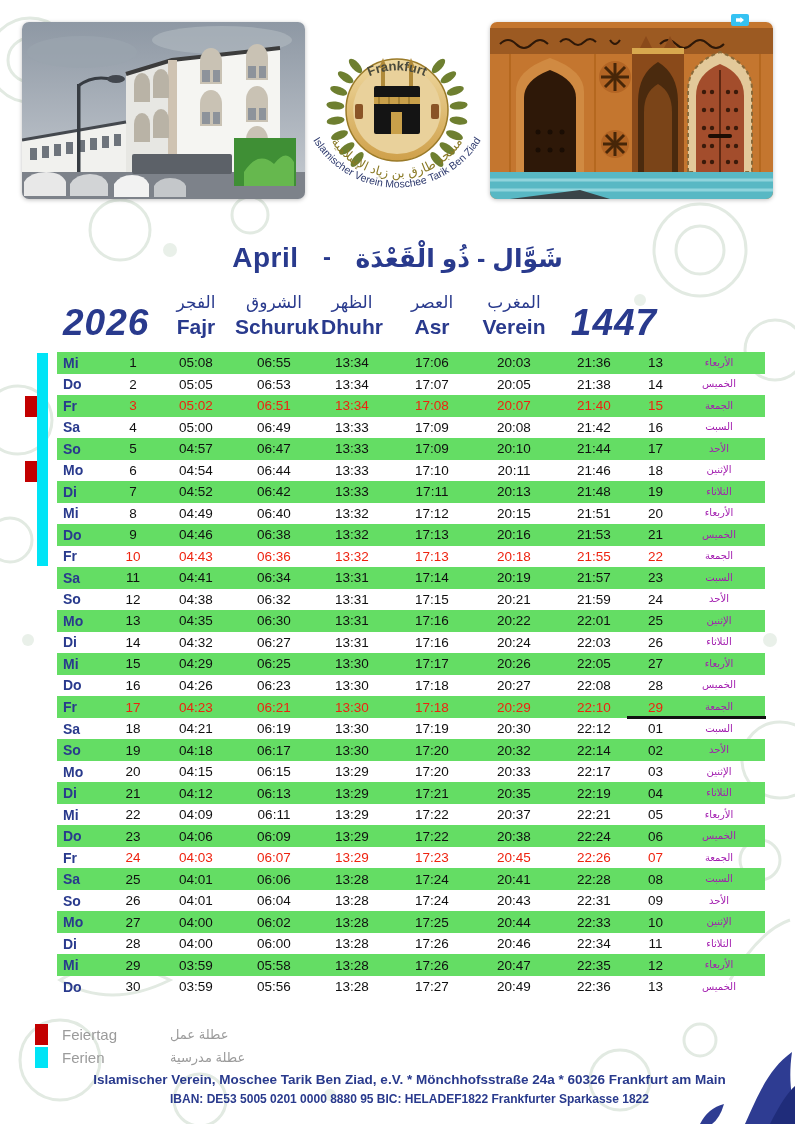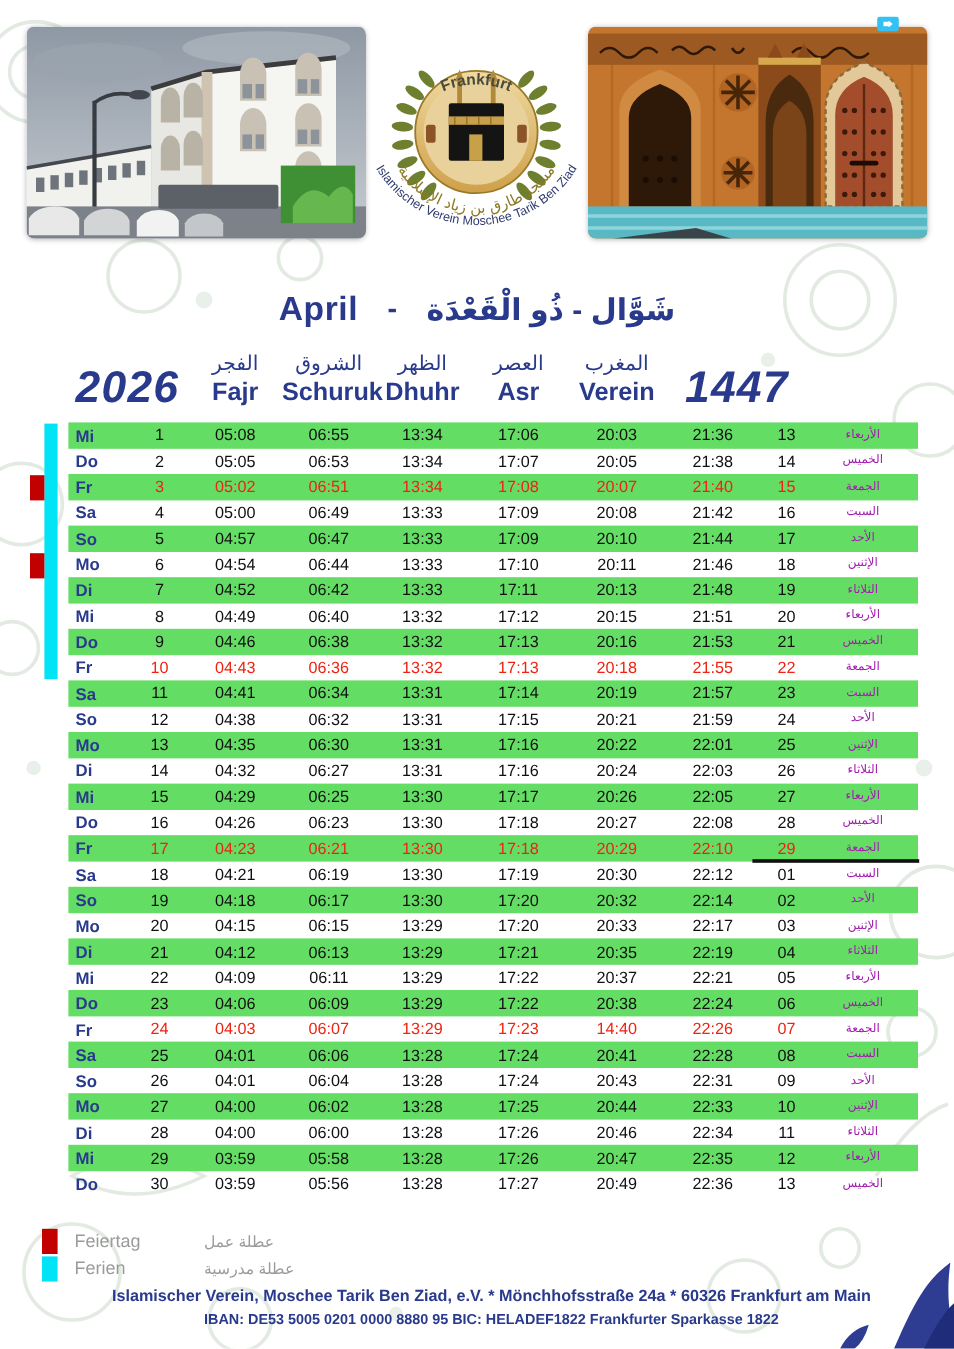--- a/index.html
+++ b/index.html
@@ -648,21 +648,21 @@
     <div class="cell c-hijri">06</div>
     <div class="cell c-ar" dir="rtl">الخميس</div>
   </div>
       <div class="prow red-row">
     <div class="cell c-wd">Fr</div>
     <div class="cell c-day">24</div>
     <div class="cell c-time">04:03</div>
     <div class="cell c-time">06:07</div>
     <div class="cell c-time">13:29</div>
     <div class="cell c-time w82">17:23</div>
-    <div class="cell c-time w82">14:40</div>
+    <div class="cell c-time w82">20:45</div>
     <div class="cell c-time">22:26</div>
     <div class="cell c-hijri">07</div>
     <div class="cell c-ar" dir="rtl">الجمعة</div>
   </div>
       <div class="prow green">
     <div class="cell c-wd">Sa</div>
     <div class="cell c-day">25</div>
     <div class="cell c-time">04:01</div>
     <div class="cell c-time">06:06</div>
     <div class="cell c-time">13:28</div>

